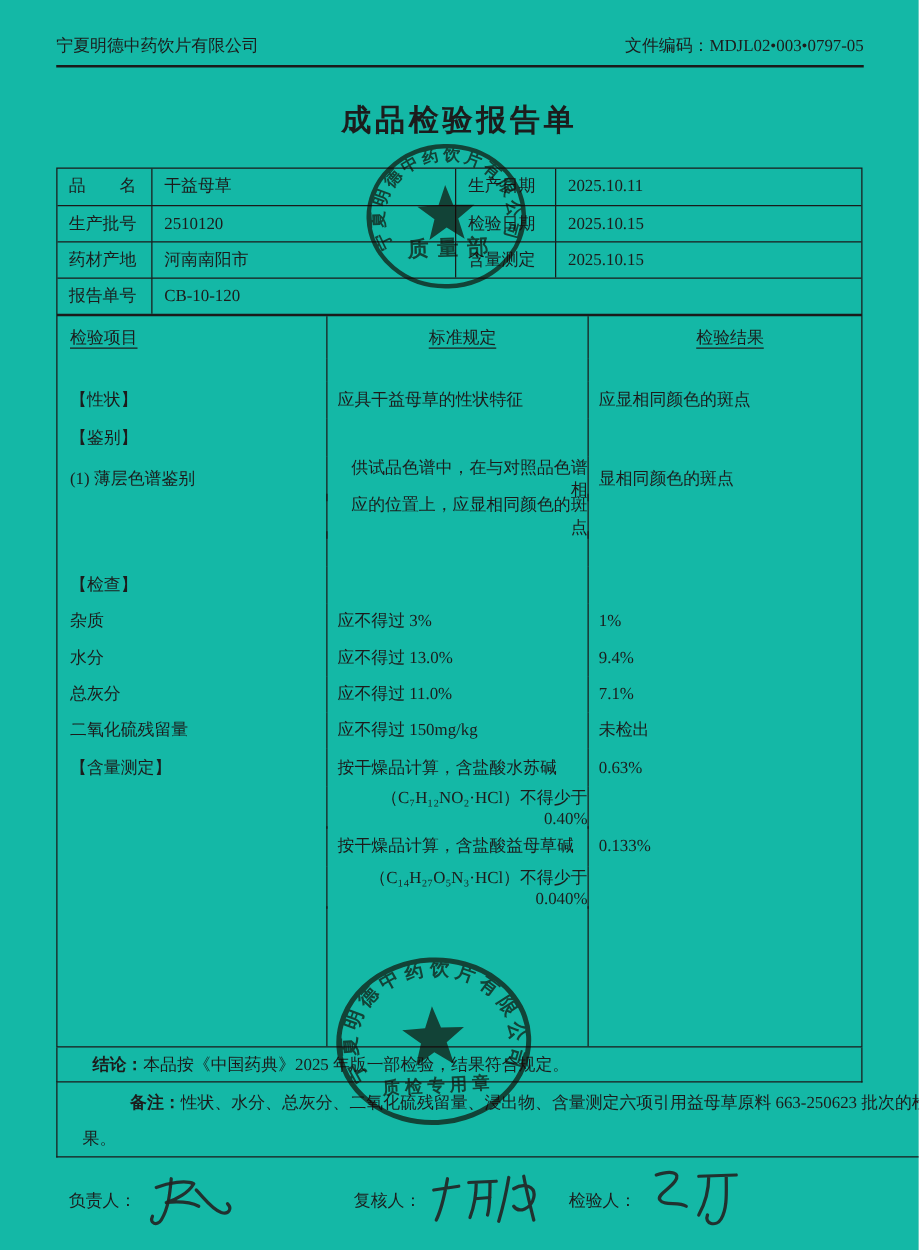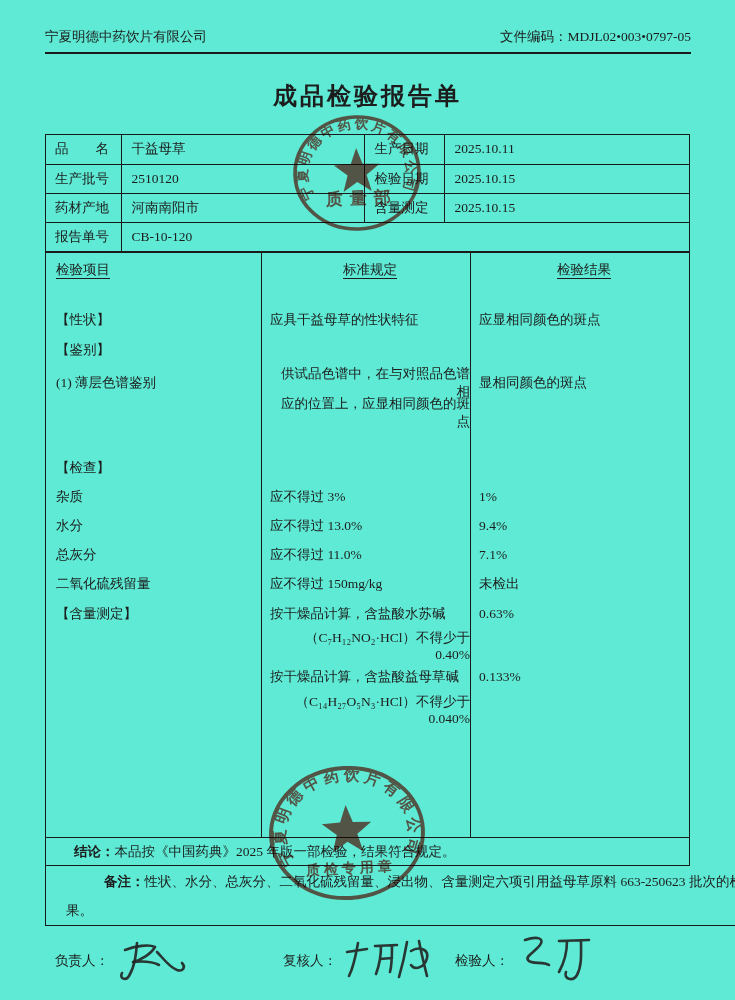--- a/index.html
+++ b/index.html
@@ -1,21 +1,21 @@
 <!DOCTYPE html>
 <html><head>
 <meta charset="utf-8">
 <style>
   * { box-sizing: border-box; margin: 0; padding: 0; }
   html,body { background:#e8e8e8; }
   .page {
     position: relative;
     width: 735px; height: 1000px;
     margin: 0 auto;
-    background: #5eead4;
+    background: #14b8a6;
     color: #1c1c1c;
     font-family: "Liberation Serif", "DejaVu Serif", serif;
     font-size: 13.5px;
     overflow: hidden;
   }
   
   .hdr { position:absolute; left:45px; right:44px; top:28px; display:flex; justify-content:space-between; font-size:13.5px; }
   .hdr-rule { position:absolute; left:45px; right:44px; top:52px; height:2px; background:#1a1a1a; }
   .title { position:absolute; left:0; right:0; top:80px; text-align:center; font-size:24px; font-weight:bold; letter-spacing:3px; }
 

